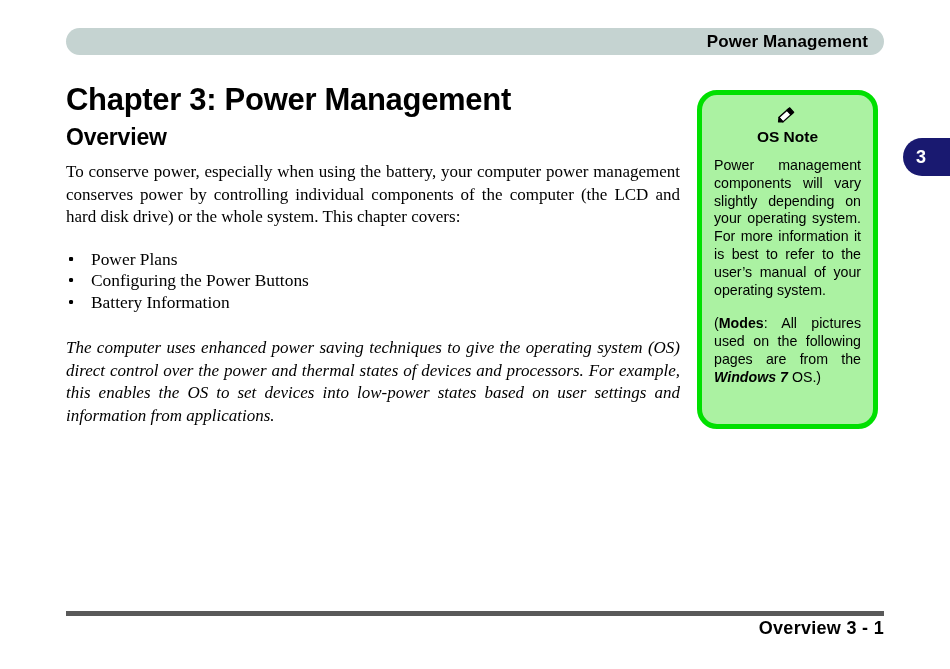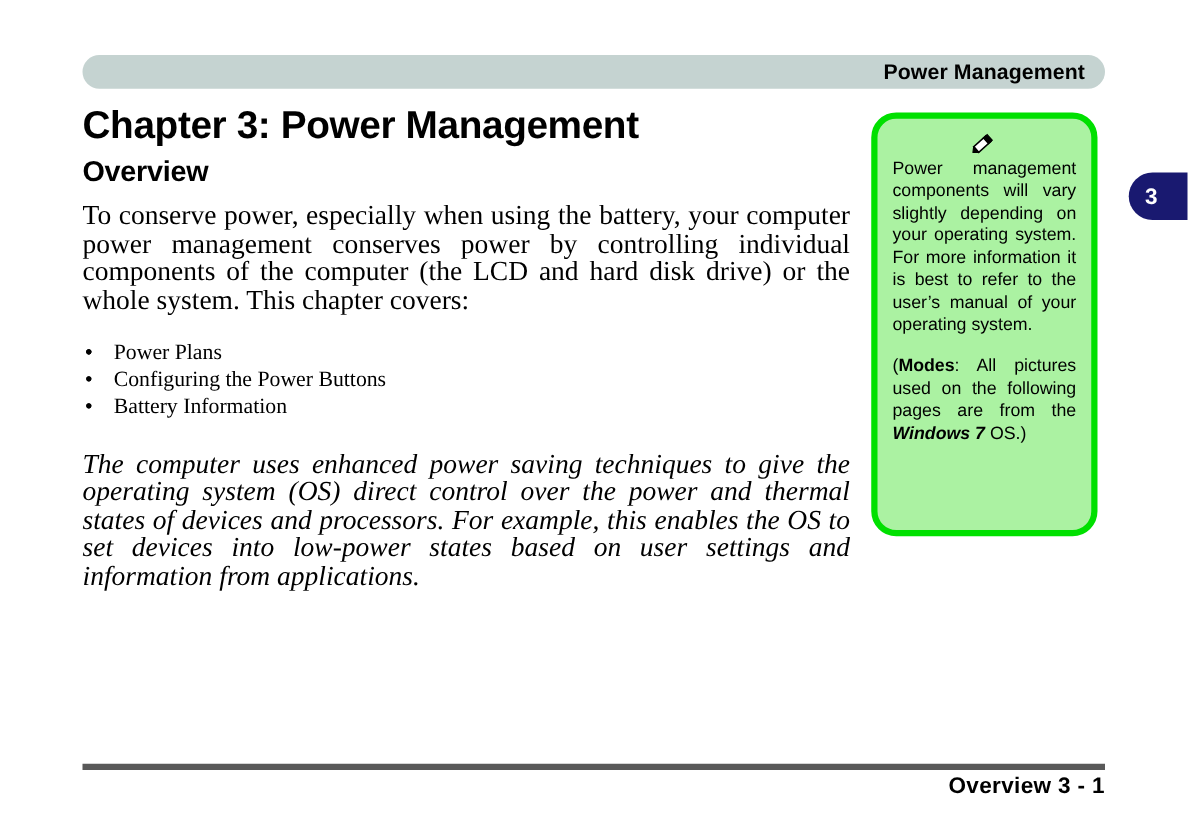--- a/index.html
+++ b/index.html
@@ -13,21 +13,21 @@
     position: relative;
     overflow: hidden;
     font-family: "Liberation Serif", serif;
     color: #000000;
   }
 
   
   #running-header {
     position: absolute;
     left: 66px;
-    top: 44px;
+    top: 28px;
     width: 818px;
     height: 27px;
     background: #c5d3d1;
     border-radius: 14px;
     box-sizing: border-box;
   }
   #running-header-title {
     position: absolute;
     right: 16px;
     top: 50%;
@@ -77,21 +77,21 @@
   #section-title {
     font-family: "Liberation Sans", sans-serif;
     font-weight: bold;
     font-size: 23px;
     line-height: 27px;
     letter-spacing: -0.2px;
     margin: 0 0 10px 0;
   }
   .body-para {
     font-family: "Liberation Serif", serif;
-    font-size: 22px;
+    font-size: 17px;
     line-height: 22.5px;
     text-align: justify;
     margin: 0;
   }
   #intro-paragraph { width: 614px; }
   #closing-paragraph { width: 614px; margin-top: 2px; font-style: italic; }
 
   #bullet-list {
     list-style: none;
     margin: 20px 0 0 0;
@@ -224,20 +224,21 @@
   <div id="os-note-icon">
     <svg width="26" height="22" viewBox="0 0 26 22" aria-hidden="true">
       <g transform="rotate(-42 13 11)">
         <rect x="4" y="7.5" width="13" height="6" fill="#ffffff" stroke="#000000" stroke-width="1.3"></rect>
         <rect x="14.5" y="7.5" width="4" height="6" fill="#000000" stroke="#000000" stroke-width="1"></rect>
         <polygon points="4,7.5 4,13.5 0.5,10.5" fill="#000000" stroke="#000000" stroke-width="1" stroke-linejoin="round"></polygon>
       </g>
     </svg>
   </div>
 
+  <div id="os-note-heading">OS Note</div>
 
   <p class="note-para">Power management components will vary slightly depending on your operating system. For more information it is best to refer to the user’s manual of your operating system.</p>
 
   <p id="os-note-para-2" class="note-para">
     <span>(</span><span class="nb">Modes</span><span>: All pictures used on the following pages are from the </span><span class="nbi">Windows 7</span><span> OS.)</span>
   </p>
 </aside>
 
 <div id="footer-rule"></div>
 <div id="footer-text">Overview  3  -  1</div>

